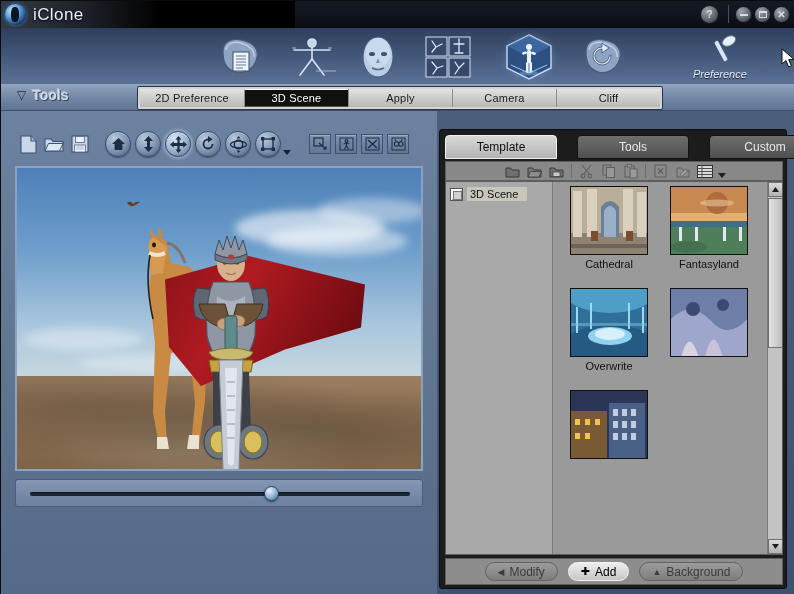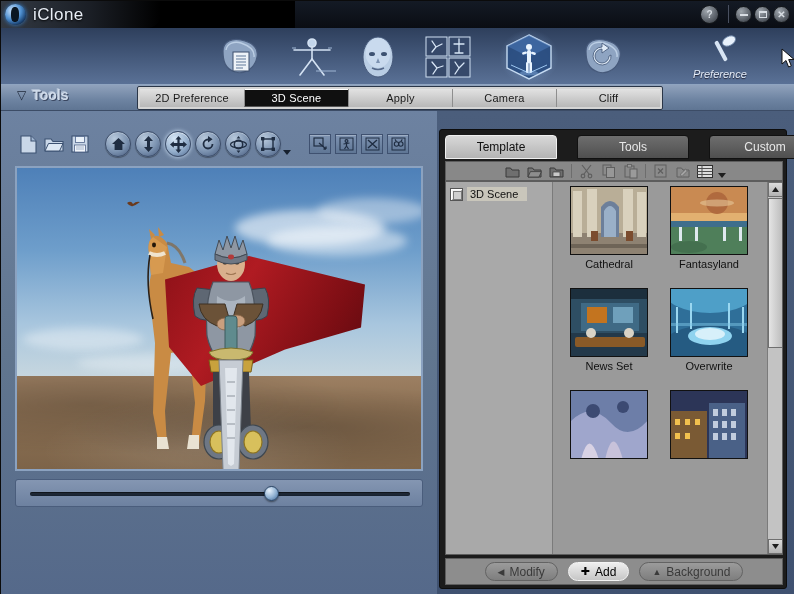--- a/index.html
+++ b/index.html
@@ -759,36 +759,20 @@
                       <rect x="24" y="40" width="3" height="14"></rect>
                   <rect x="52" y="40" width="3" height="14"></rect>
                       <rect x="68" y="40" width="3" height="14"></rect>
                     </g>
                   <ellipse cx="18" cy="60" rx="18" ry="6" fill="#44704f"></ellipse>
                 </svg>
               </div>
               <div class="thumb-lbl">Fantasyland</div>
             </div>
 
-            <div class="thumb-cell">
-              <div class="thumb-img">
-                <svg width="78" height="69" viewBox="0 0 78 69">
-                  <rect width="78" height="69" fill="#2e4e63"></rect>
-                  <rect x="0" y="44" width="78" height="25" fill="#23394a"></rect>
-                  <rect x="10" y="14" width="58" height="28" fill="#3f6a85"></rect>
-                  <rect x="16" y="18" width="20" height="16" fill="#c3741f"></rect>
-                  <rect x="42" y="18" width="20" height="16" fill="#6fa0bb"></rect>
-                  <rect x="4" y="48" width="70" height="10" rx="2" fill="#8a5a27"></rect>
-                  <circle cx="20" cy="44" r="5" fill="#d9d3c6"></circle>
-                  <circle cx="58" cy="44" r="5" fill="#d9d3c6"></circle>
-                  <rect x="0" y="0" width="78" height="10" fill="#1c2f3d"></rect>
-                </svg>
-              </div>
-              <div class="thumb-lbl">News Set</div>
-            </div>
 
             <div class="thumb-cell">
               <div class="thumb-img">
                 <svg width="78" height="69" viewBox="0 0 78 69">
                   <rect width="78" height="69" fill="#2f6f99"></rect>
                   <ellipse cx="39" cy="2" rx="46" ry="22" fill="#4e9fc8"></ellipse>
                   <ellipse cx="39" cy="60" rx="50" ry="24" fill="#255b82"></ellipse>
                   <ellipse cx="39" cy="47" rx="22" ry="9" fill="#8fd3ef"></ellipse>
                   <ellipse cx="39" cy="45" rx="15" ry="6" fill="#d7f0fa"></ellipse>
                   <g stroke="#9ad7f0" stroke-width="2" fill="none">

